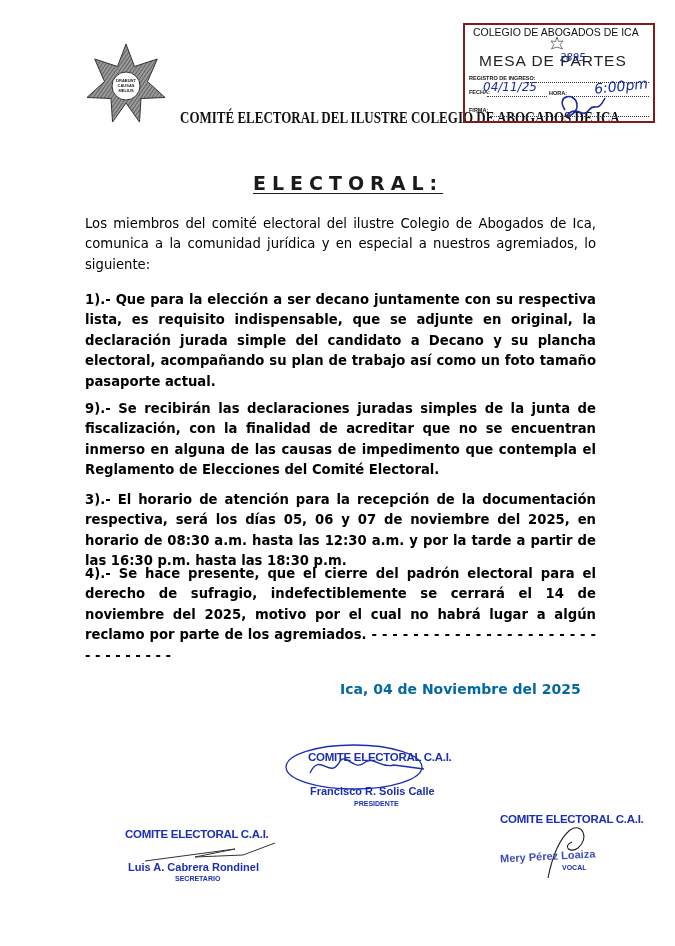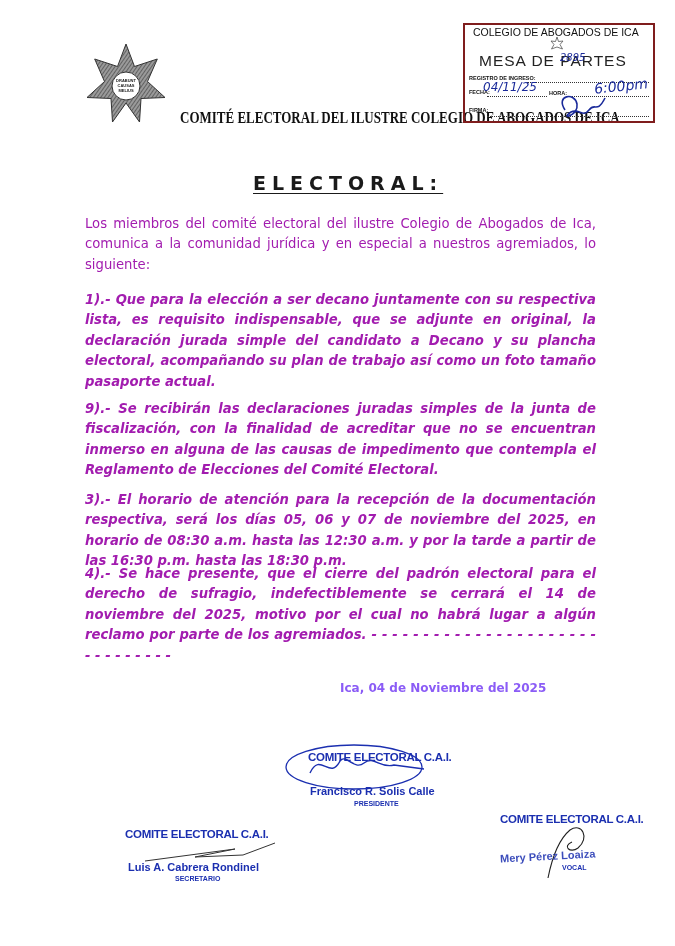--- a/index.html
+++ b/index.html
@@ -25,26 +25,26 @@
   .stamp-line { position: absolute; border-bottom: 1px dotted #333; height: 0; }
   .hand { position: absolute; font-family: "DejaVu Sans", sans-serif; color: #1a2a9a; font-style: italic; white-space: nowrap; }
   .doc-heading {
     position: absolute; left: 253px; top: 172px;
     font-family: "DejaVu Sans", sans-serif; font-size: 19px; font-weight: bold;
     letter-spacing: 6px; color: #1a1a1a; text-decoration: underline; text-underline-offset: 3px; white-space: nowrap;
   }
   .para {
     position: absolute; left: 85px; width: 511px;
     font-family: "DejaVu Sans", sans-serif; font-size: 13.2px; line-height: 20.4px;
-    text-align: justify; color: #a21caf;
+    text-align: justify; color: #000000;
   }
-  .para.bold { font-weight: bold; font-style: italic; }
+  .para.bold { font-weight: bold; }
   .date-line {
     position: absolute; left: 340px; top: 681px;
-    font-family: "DejaVu Sans", sans-serif; font-size: 12px; color: #8b5cf6; white-space: nowrap;
+    font-family: "DejaVu Sans", sans-serif; font-size: 14px; color: #0369a1; white-space: nowrap;
   }
   .sig { position: absolute; color: #1b2fb0; font-family: "Liberation Sans", sans-serif; text-align: right; }
   .sig .org { font-weight: bold; font-size: 11.5px; letter-spacing: -0.3px; white-space: nowrap; }
   .sig .name { font-weight: bold; font-size: 11px; white-space: nowrap; }
   .sig .role { font-weight: bold; font-size: 7px; letter-spacing: 0px; white-space: nowrap; }
   .sig svg { position: absolute; overflow: visible; }
 </style>
 </head>
 <body>
 

